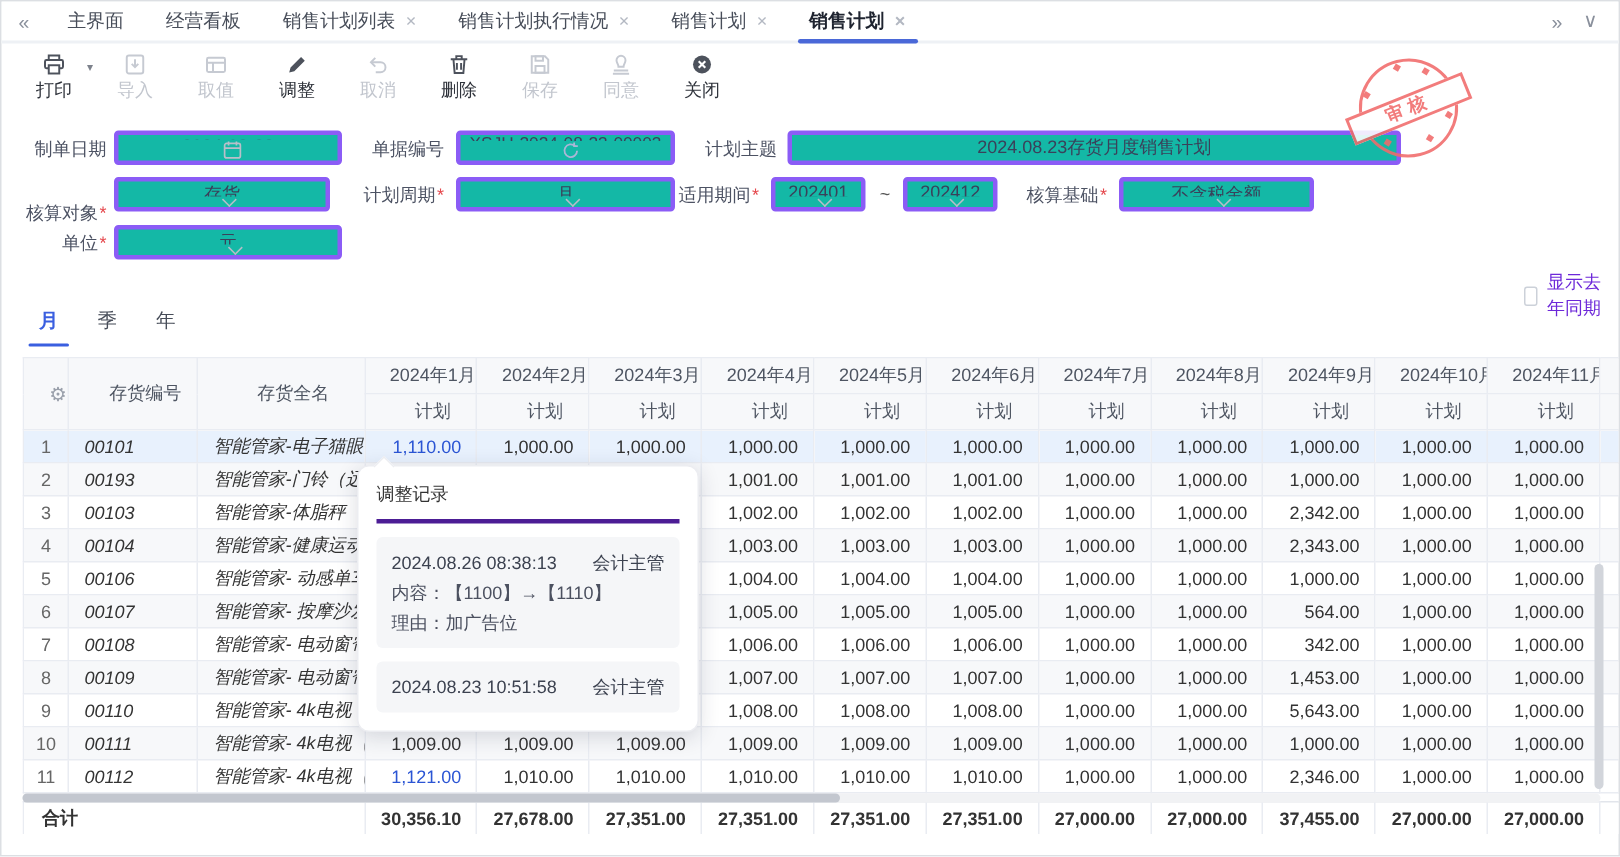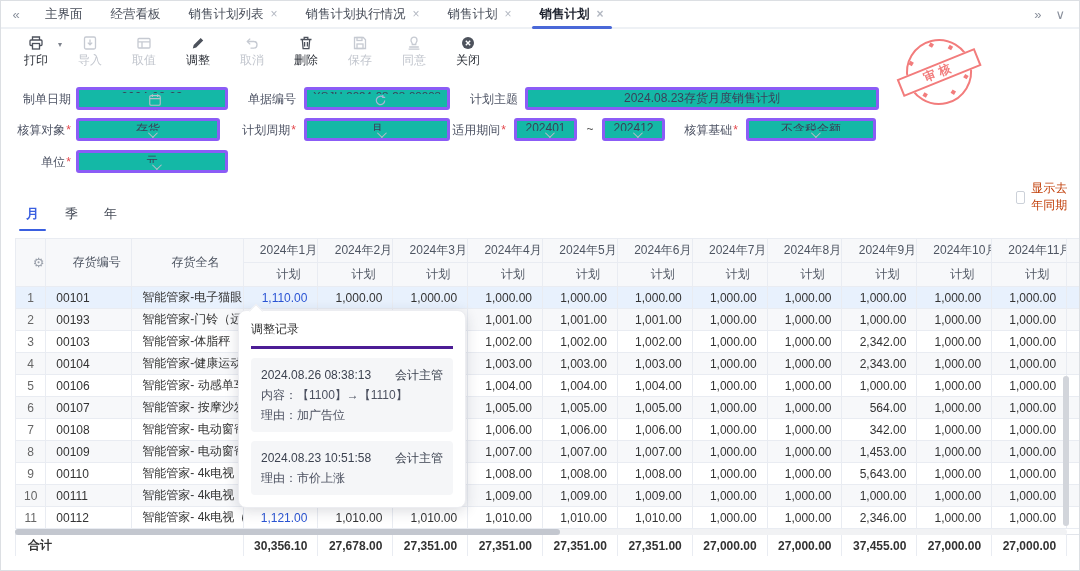--- a/index.html
+++ b/index.html
@@ -53,21 +53,21 @@
              border-radius:3px; display:flex; align-items:center; padding:0 8px;
              color:#3a415a;flex-direction:column; }
   .control .val { flex:1; white-space:nowrap; overflow:hidden; }
   .chev { width:7px; height:7px; border-right:1.4px solid #b7bdc9; border-bottom:1.4px solid #b7bdc9;
           transform:rotate(45deg) translateY(-2px); flex:none; margin-left:6px; }
   .tilde { position:absolute; height:23px; line-height:23px; text-align:center; color:#555; }
   .cicon { flex:none; margin-left:6px; display:flex; }
 
   
   .lastyear { position:absolute; left:1015px; top:179px; display:flex; align-items:center;
-              gap:6px; color:#c2410c; cursor:pointer; }
+              gap:6px; color:#6d28d9; cursor:pointer; }
   .cbox { width:13px; height:13px; border:1px solid #ccd1d9; border-radius:2px; background:#fff; }
 
   
   .ptabs { position:absolute; left:22px; top:204px; display:flex; gap:20px; font-size:13px; }
   .ptab { color:#474d59; cursor:pointer; padding:0 3px 8px; position:relative; }
   .ptab.active { color:#3a5fe0; font-weight:bold; }
   .ptab.active::after { content:""; position:absolute; left:-4px; right:-4px; bottom:0;
                         height:2.5px; background:#3a5fe0; border-radius:2px; }
 
   
@@ -75,21 +75,21 @@
                overflow:hidden; }
   table.grid { border-collapse:collapse; table-layout:fixed; width:1127px; }
   .grid th, .grid td { border-right:1px solid #e9ecf2; border-bottom:1px solid #e9ecf2;
                        font-size:12px; overflow:hidden; white-space:nowrap; }
   .grid thead th { background:#f7f8fa; color:#4e5562; font-weight:normal; height:24px;
                    text-align:center;padding-left:16px; }
   .grid thead tr:first-child th { border-top:1px solid #e9ecf2; }
   .grid th:first-child, .grid td:first-child { border-left:1px solid #e9ecf2; }
   .grid tbody td { height:22px; color:#333; }
   .grid td.num { text-align:center; color:#666; }
-  .grid td.code, .grid td.name { padding-left:10px; text-align:left; }
+  .grid td.code, .grid td.name { padding-left:10px; text-align:left;font-style:italic; }
   .grid td.cell { padding-right:10px; text-align:right; }
   .grid tr.even td { background:#f7f8fa; }
   .grid tr.selected td { background:#e8f1fd; }
   .grid td.blue { color:#2b55d4; }
   .grid tr.spacer td { height:6px; background:#fff; border-left:none; border-right:none;
                        border-bottom:none; }
   .grid tr.total td { height:22px; font-weight:bold; background:#fff;
                       border-top:1px solid #e2e5eb; }
   .grid tr.total td.tlabel { text-align:left; padding-left:12px; }
   .gear { color:#9aa0ab; font-size:13px; }
@@ -261,25 +261,25 @@
   <div class="control" style="left:303px; top:86px; width:146px;">
     <span class="val" style="font-size:11.5px;">XSJH-2024-08-23-00003</span>
     <span class="cicon">
       <svg width="13" height="13" viewBox="0 0 16 16" fill="none" stroke="#aab6d6" stroke-width="1.5">
           <path d="M13.2 8a5.2 5.2 0 1 1-1.6-3.8"></path>
           <path d="M12 1.5v3h3" transform="translate(-1.2,-0.3)"></path>
         </svg>
     </span>
   </div>
   <div class="flabel" style="left:455px; top:87px; width:62px;"><span>计划主题</span></div>
-  <div class="control" style="left:524px; top:86px; width:354px;">
+  <div class="control" style="left:524px; top:86px; width:409px;">
     <span class="val">2024.08.23存货月度销售计划</span>
   </div>
 
-  <div class="flabel" style="left:0; top:118px; width:70px;"><span>核算对象</span><span class="req">*</span></div>
+  <div class="flabel" style="left:0; top:130px; width:70px;"><span>核算对象</span><span class="req">*</span></div>
   <div class="control" style="left:75px; top:117px; width:144px;text-align:right;">
     <span class="val">存货</span>
       <span class="chev"></span>
   </div>
   <div class="flabel" style="left:235px; top:118px; width:60px;"><span>计划周期</span><span class="req">*</span></div>
   <div class="control" style="left:303px; top:117px; width:146px;">
     <span class="val">月</span>
       <span class="chev"></span>
   </div>
   <div class="flabel" style="left:443px; top:118px; width:62px;"><span>适用期间</span><span class="req">*</span></div>
@@ -590,18 +590,17 @@
             <span>会计主管</span>
           </div>
           <div>内容：【1100】→【1110】</div>
           <div>理由：加广告位</div>
         </div>
         <div class="pop-entry">
           <div class="line1">
             <span>2024.08.23 10:51:58</span>
             <span>会计主管</span>
           </div>
-          <div>理由：市价上涨</div>
         </div>
       </div>
   </div>
 
 </div>
 
 </body></html>

